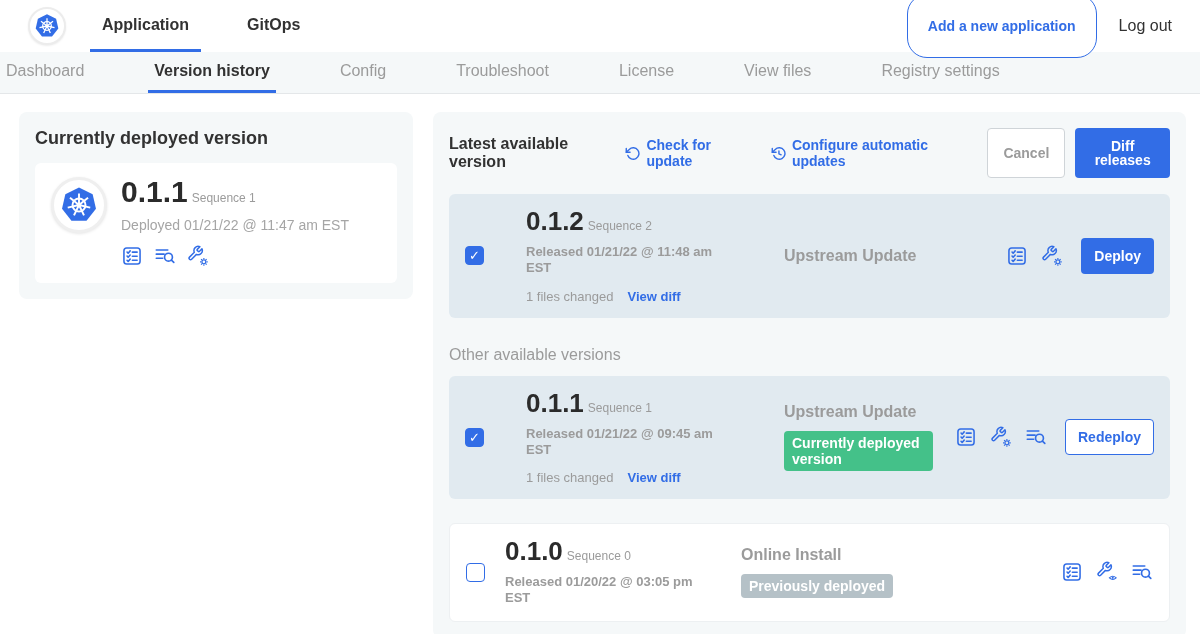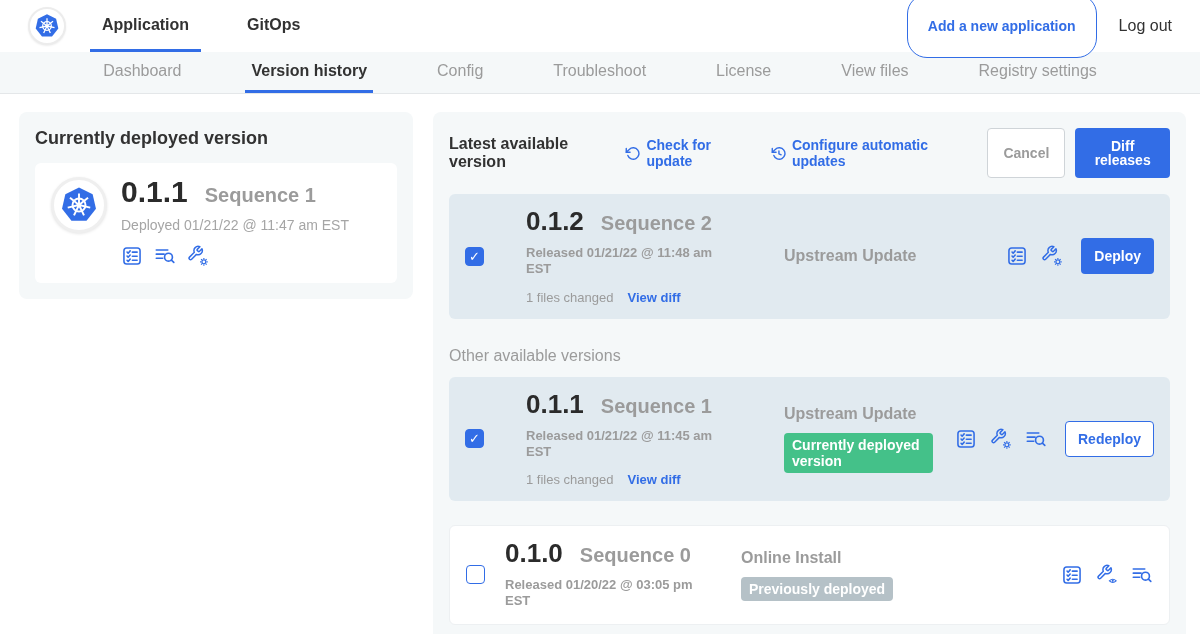--- a/index.html
+++ b/index.html
@@ -18,39 +18,39 @@
   .top-tab { display:flex; align-items:center; font-size:16px; font-weight:700; color:#323232;
     border-bottom:3px solid transparent; padding:11px 12px; cursor:pointer; }
   .top-tab.active { border-bottom-color:#326de6; }
   .top-right { margin-left:auto; display:flex; align-items:center; gap:22px; }
   .btn { font-family:inherit; font-size:14px; font-weight:700; border-radius:4px; padding:9px 16px;
     border:1px solid transparent; cursor:pointer; line-height:1; }
   .btn-pill { border-radius:20px; border:1px solid #326de6; background:#fff; color:#326de6; padding:24px 20px; }
   .logout { font-size:16px; color:#323232; cursor:pointer; }
   
   .subnav { height:42px; background:#f5f8f9; border-bottom:1px solid #e4e7e9;
-    display:flex; justify-content:center; gap:58px; }
+    display:flex; gap:58px; }
   .subnav-item { display:flex; align-items:center; font-size:16px; color:#9b9b9b;
     border-bottom:3px solid transparent; padding:0 6px; cursor:pointer; }
   .subnav-item.active { color:#323232; font-weight:600; border-bottom-color:#326de6; }
   
   .main { display:flex; gap:20px; padding:18px 14px 0 19px; align-items:flex-start; }
   .panel { background:#f5f8f9; border-radius:8px; padding:16px; }
   .left-panel { width:394px; flex:0 0 auto; }
   .right-panel { flex:1 1 auto; min-height:504px; }
   .panel-title { font-size:18px; font-weight:700; color:#323232; }
   
   .cur-card { background:#fff; border-radius:6px; margin-top:14px; padding:14px 16px 16px 16px;
     display:flex; gap:14px; }
   .cur-logo { width:56px; height:56px; border-radius:50%; background:#fff; border:3px solid #efefef;
     box-shadow:0 1px 3px rgba(0,0,0,.1); display:flex; align-items:center; justify-content:center; flex:0 0 auto; }
   .cur-logo svg { width:42px; height:42px; }
   .ver-line { display:flex; align-items:baseline; }
   .ver-big { font-size:30px; font-weight:700; color:#2b2b2b; line-height:1; }
-  .seq { font-size:20px; color:#9b9b9b; margin-left:17px;font-weight:bold; }
+  .seq { font-size:12px; color:#9b9b9b; margin-left:4px; }
   .deployed { font-size:14px; color:#a5a5a5; margin-top:10px; }
   .icon-row { display:flex; gap:11px; margin-top:12px; align-items:center; }
   .icn { width:22px; height:22px; color:#326de6; display:block; cursor:pointer; }
   .icn-sm { width:17px; height:17px; color:#326de6; display:block; }
   
   .latest-head { display:flex; align-items:center; margin-bottom:16px; }
   .latest-title { font-size:16px; font-weight:700; color:#323232; margin-right:14px; }
   .head-link { display:flex; align-items:center; gap:6px; color:#326de6; font-weight:700;
     font-size:14px; cursor:pointer; margin-right:22px; }
   .head-actions { margin-left:auto; display:flex; gap:10px; }
@@ -274,21 +274,21 @@
     <div class="other-title">Other available versions</div>
 
     <div class="vrow selected">
       <div class="checkbox checked"></div>
       <div class="vcol">
         <div class="ver-line">
           <span class="ver-big">0.1.1</span>
           <span class="seq">Sequence 1</span>
         </div>
         <div class="released">
-          <span>Released 01/21/22 @ 11:45 am</span>
+          <span>Released 01/21/22 @ 09:45 am</span>
           <span>EST</span>
         </div>
         <div class="files-line">
           <span>1 files changed</span>
           <span class="view-diff">View diff</span>
         </div>
       </div>
       <div class="mcol">
         <div class="source">Upstream Update</div>
         <span class="badge badge-green">Currently deployed version</span>

